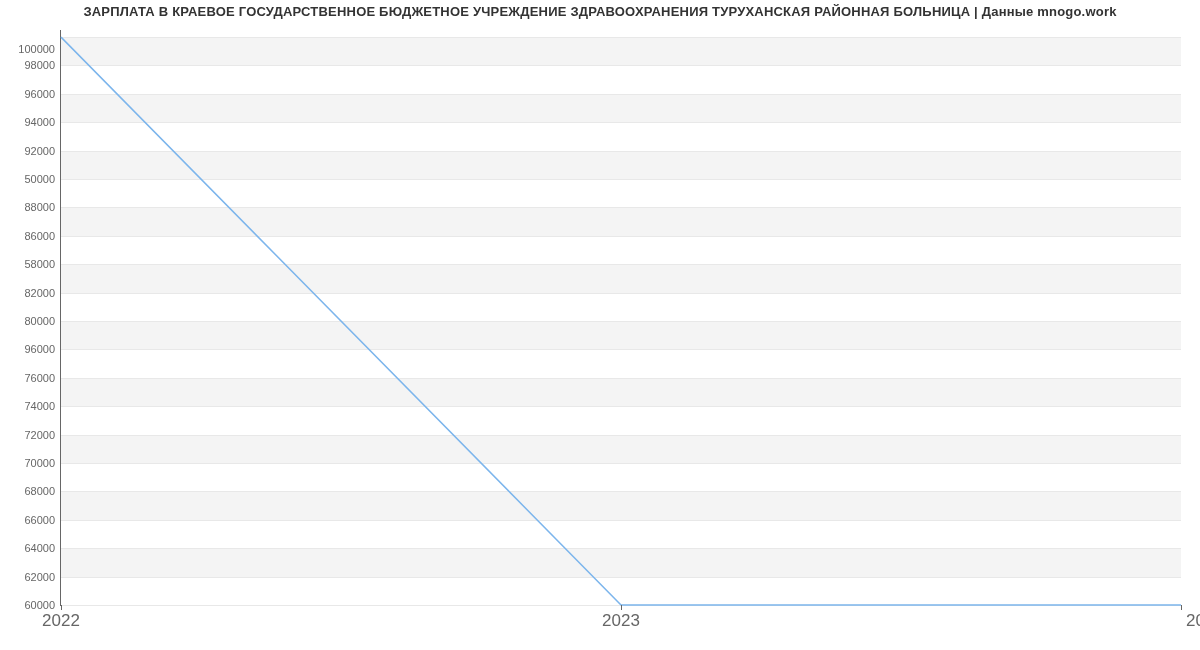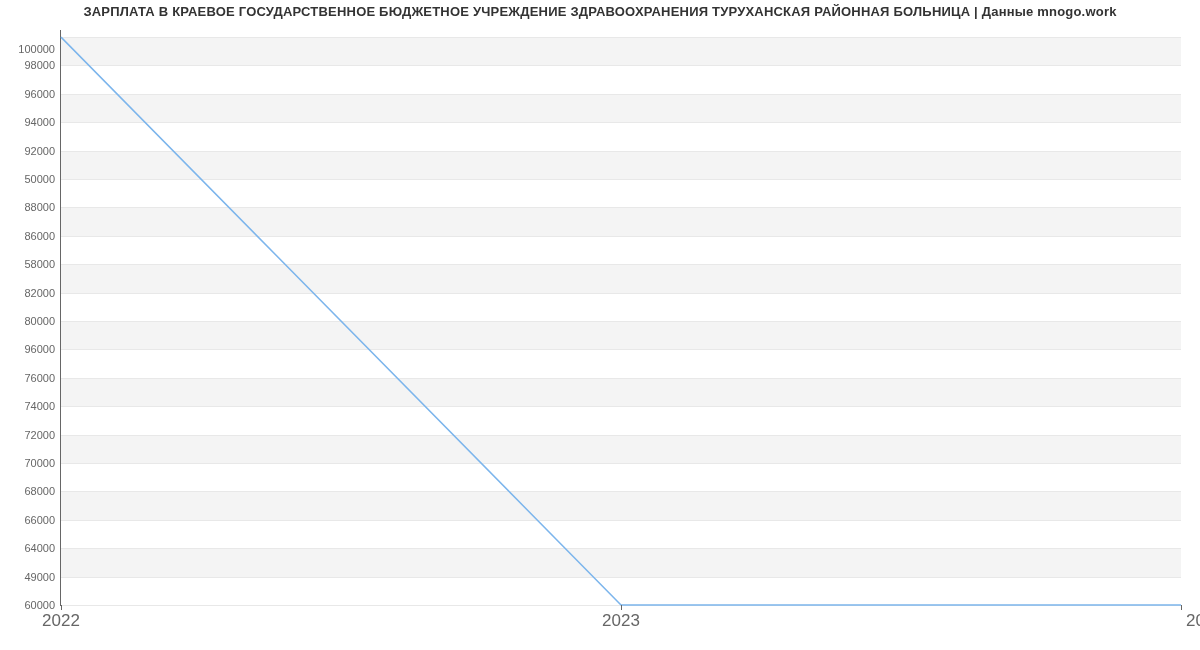--- a/index.html
+++ b/index.html
@@ -121,21 +121,21 @@
       <div class="band" style="top: 63.8889px; height: 28.3951px;"></div>
       <div class="gridline" style="top: 92.284px;"></div>
       <div class="gridline" style="top: 63.8889px;"></div>
       <div class="band" style="top: 7.09877px; height: 28.3951px;"></div>
       <div class="gridline" style="top: 35.4938px;"></div>
       <div class="gridline" style="top: 7.09877px;"></div>
       <svg class="line-layer" id="line-layer" preserveAspectRatio="none" viewBox="0 0 1120 575">
         <path d="M0,7.098765432098844 L560,575 L1120,575" class="data-line" stroke="#7cb5ec"></path>
       </svg>
   <div class="y-tick-label" style="top: 575px;">60000</div>
-      <div class="y-tick-label" style="top: 546.605px;">49000</div>
+      <div class="y-tick-label" style="top: 546.605px;">62000</div>
       <div class="y-tick-label" style="top: 518.21px;">64000</div>
       <div class="y-tick-label" style="top: 489.815px;">66000</div>
       <div class="y-tick-label" style="top: 461.42px;">68000</div>
       <div class="y-tick-label" style="top: 433.025px;">70000</div>
       <div class="y-tick-label" style="top: 404.63px;">72000</div>
       <div class="y-tick-label" style="top: 376.235px;">74000</div>
       <div class="y-tick-label" style="top: 347.84px; margin-left: 27px;">76000</div>
       <div class="y-tick-label" style="top: 319.444px;">96000</div>
       <div class="y-tick-label" style="top: 291.049px;">80000</div>
       <div class="y-tick-label" style="top: 262.654px;">82000</div>

